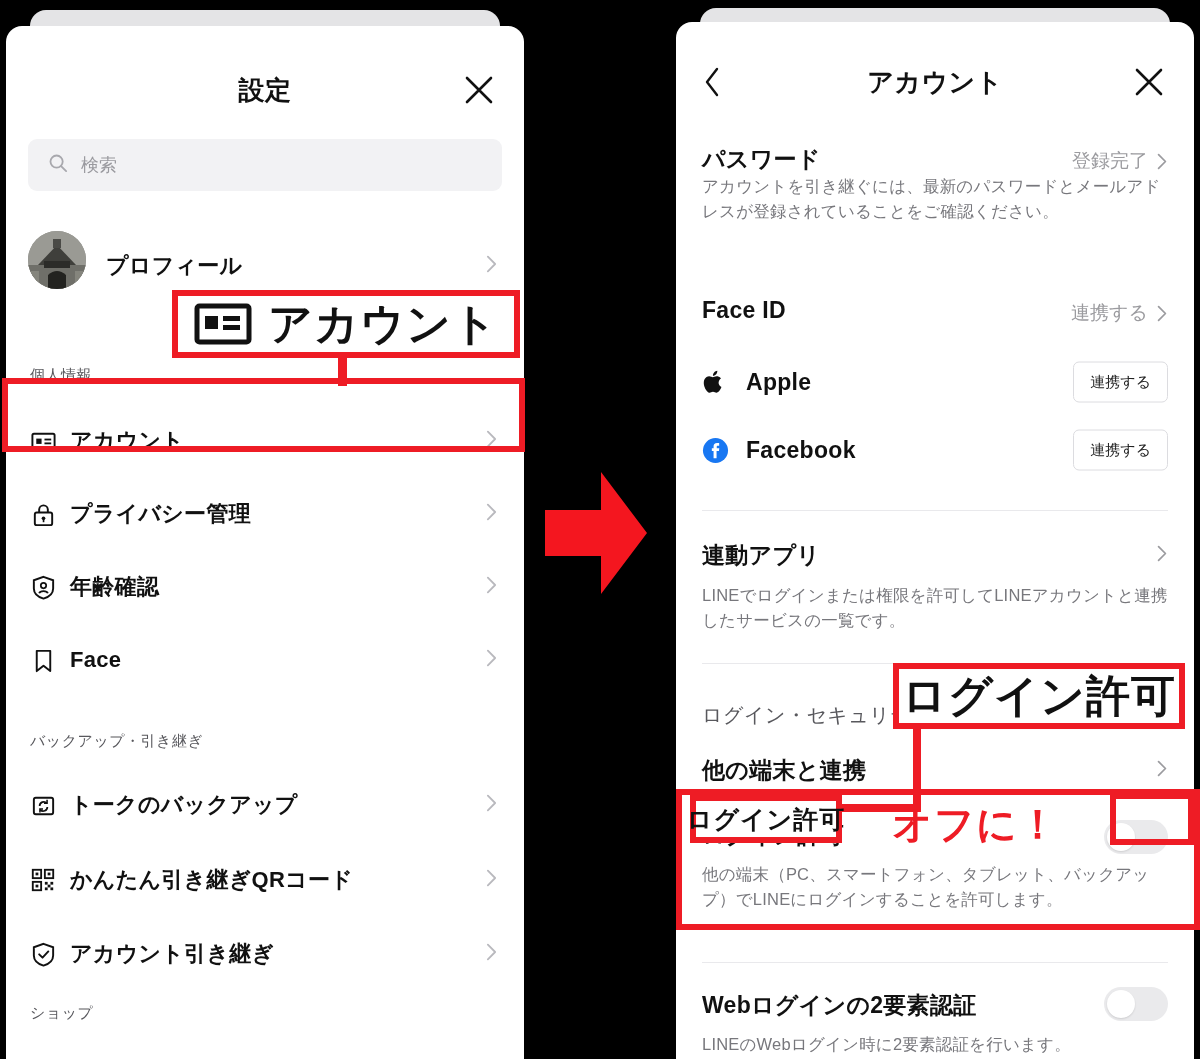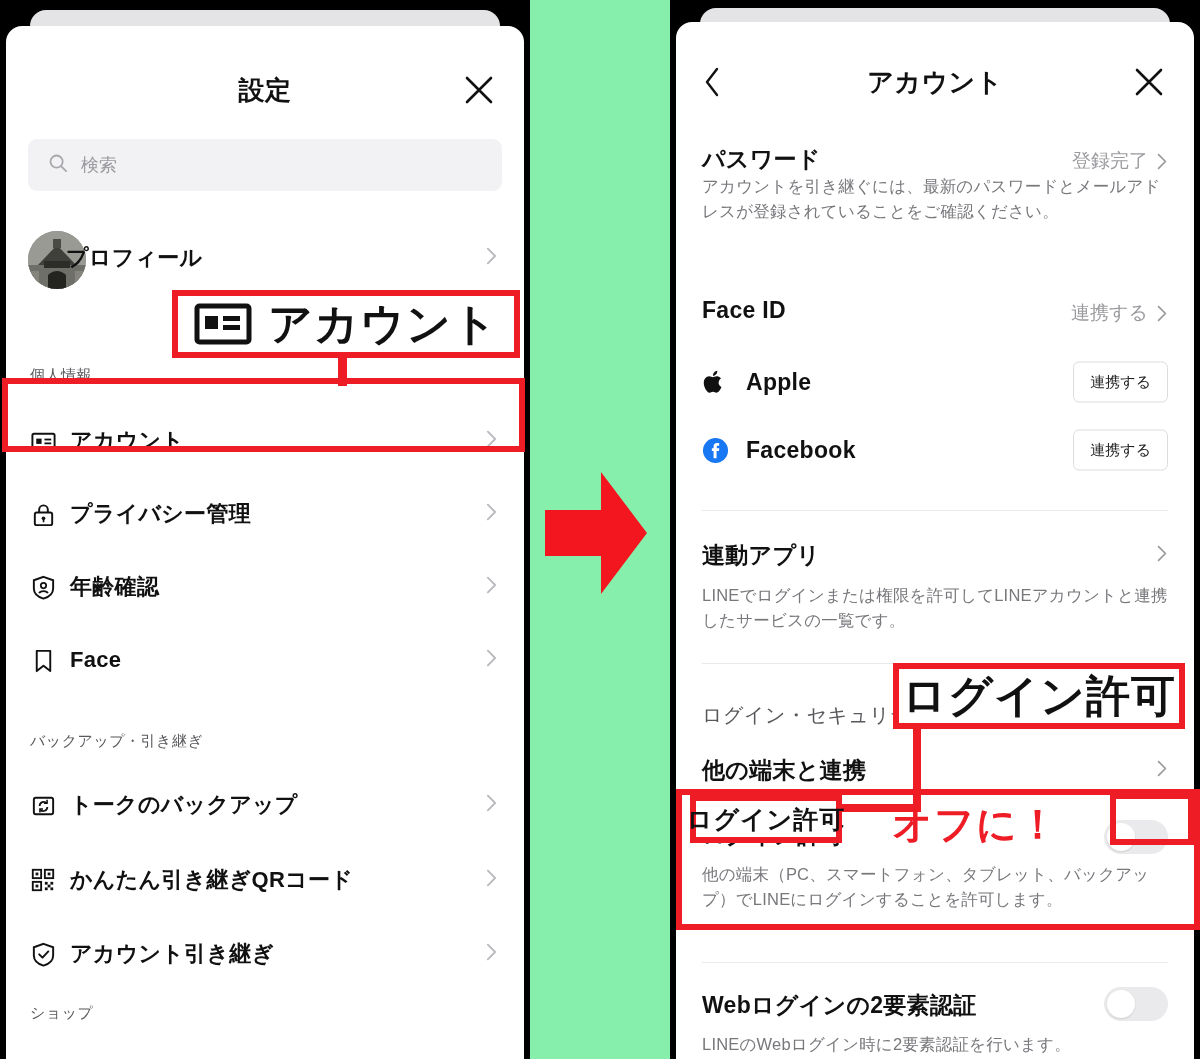--- a/index.html
+++ b/index.html
@@ -2,21 +2,21 @@
 <html><head>
 <meta charset="utf-8">
 <style>
   * { box-sizing: border-box; margin: 0; padding: 0; }
   html, body {
     width: 1200px; height: 1059px;
     background: #ffffff;
     font-family: "Liberation Sans", "DejaVu Sans", sans-serif;
     overflow: hidden;
   }
-  #root { position: relative; width: 1132px; height: 1059px; background: #86efac; }
+  #root { position: relative; width: 1132px; height: 1059px; background: #000000; }
 
   
   .phone {
     position: absolute; top: 0; height: 1059px; overflow: hidden;
     background: #000;
   }
   .phone.left  { left: 0;   width: 530px; }
   .phone.right { left: 670px; width: 530px; }
 
   
@@ -167,21 +167,21 @@
             <rect width="58" height="58" fill="#9a9a94"></rect>
             <rect y="34" width="58" height="24" fill="#6f6f69"></rect>
             <path d="M10 34 L29 14 L48 34 Z" fill="#3f3f3b"></path>
             <rect x="16" y="30" width="26" height="7" fill="#2c2c29"></rect>
             <rect x="25" y="8" width="8" height="9" fill="#4a4a46"></rect>
             <path d="M20 58 L20 44 Q29 36 38 44 L38 58 Z" fill="#232320"></path>
             <rect x="2" y="40" width="9" height="18" fill="#85857d"></rect>
             <rect x="47" y="40" width="9" height="18" fill="#85857d"></rect>
           </svg>
         </div>
-        <div class="row" style="top:204px; height:56px; padding-left:60px;">
+        <div class="row" style="top:212px; height:56px; padding-left:100px;">
           <span class="lbl">プロフィール</span>
           <span class="chev">
             <svg viewBox="0 0 14 22" width="13" height="20">
                 <path d="M3 3 L11 11 L3 19" stroke="#b9b9be" stroke-width="2" fill="none" stroke-linecap="round" stroke-linejoin="round"></path>
               </svg>
           </span>
         </div>
 
         <div class="grp-label" style="top:340px">個人情報</div>
 

